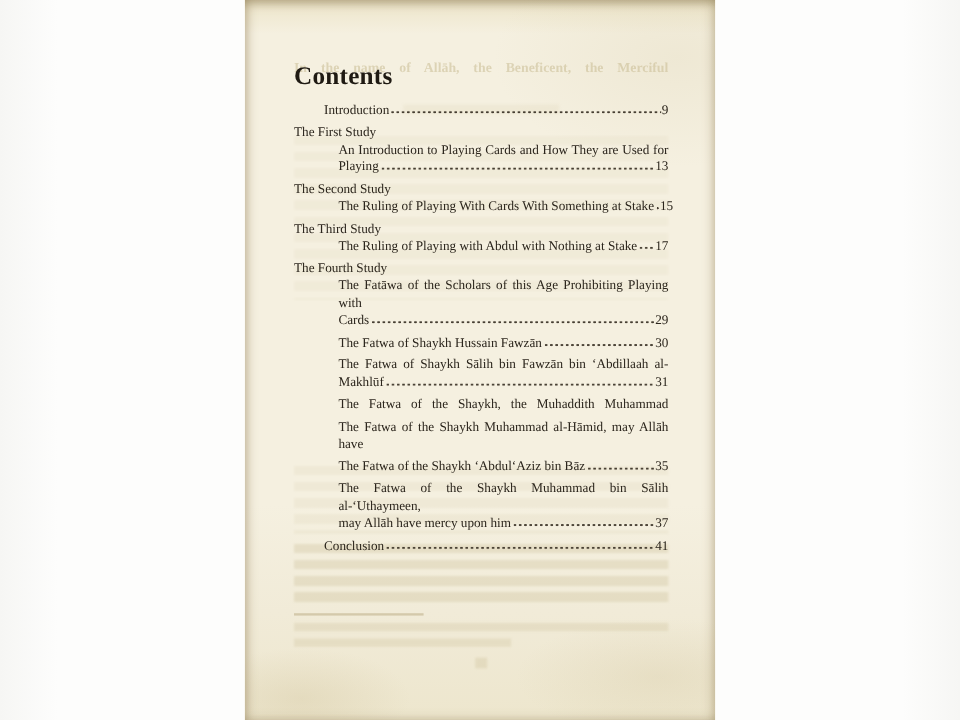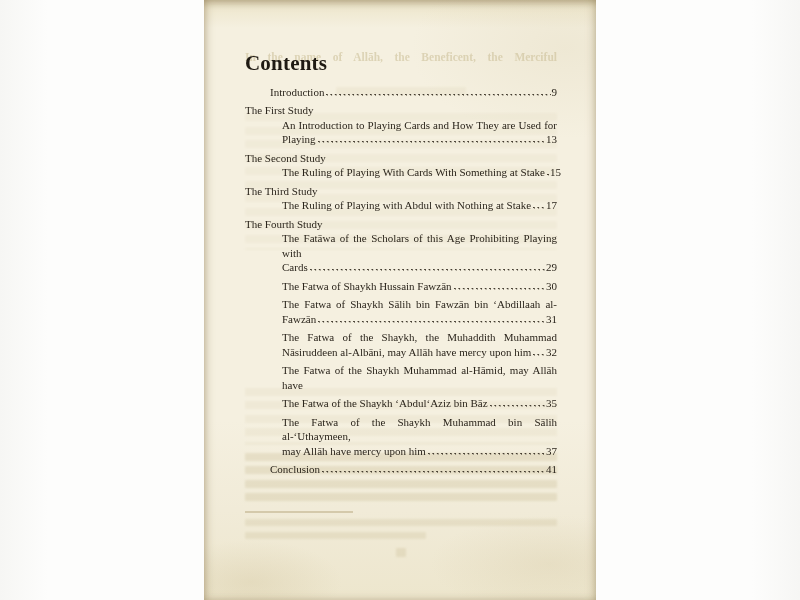--- a/index.html
+++ b/index.html
@@ -150,33 +150,28 @@
           <div class="ln row">
             <span class="t">The Fatwa of Shaykh Hussain Fawzān</span>
             <span class="leader"></span>
             <span class="pg">30</span>
           </div>
         </div>
 
         <div class="block e lv1">
           <div class="ln just">The Fatwa of Shaykh Sālih bin Fawzān bin ‘Abdillaah al-</div>
           <div class="ln row">
-            <span class="t">Fawzān</span>
+            <span class="t">Makhlūf</span>
             <span class="leader"></span>
             <span class="pg">31</span>
           </div>
         </div>
 
         <div class="block e lv1">
           <div class="ln just">The Fatwa of the Shaykh, the Muhaddith Muhammad</div>
-          <div class="ln row">
-            <span class="t">Nāsiruddeen al-Albāni, may Allāh have mercy upon him</span>
-            <span class="leader"></span>
-            <span class="pg">32</span>
-          </div>
         </div>
 
         <div class="block e lv1">
           <div class="ln just">The Fatwa of the Shaykh Muhammad al-Hāmid, may Allāh have</div>
         </div>
 
         <div class="block e lv1">
           <div class="ln row">
             <span class="t">The Fatwa of the Shaykh ‘Abdul‘Aziz bin Bāz</span>
             <span class="leader"></span>

